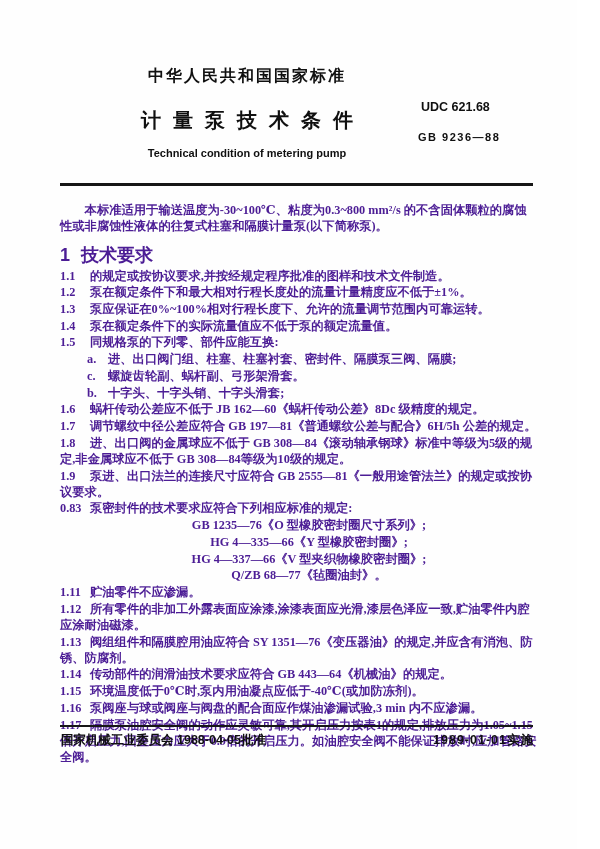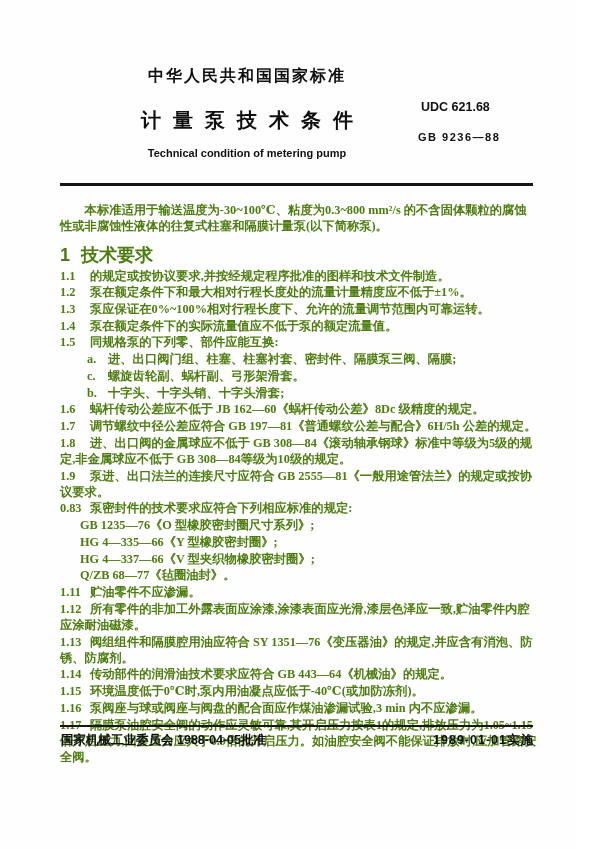--- a/index.html
+++ b/index.html
@@ -36,33 +36,33 @@
     font-weight:bold; font-size:11px; letter-spacing:1.5px; white-space:nowrap;
   }
   .top-rule {
     position:absolute; top:183px; left:60px; width:473px; height:3px;
     background:#161616;
   }
   
   .main {
     position:absolute; top:196px; left:60px; width:478px;
     font-family:"Liberation Serif","DejaVu Serif",serif;
-    font-size:12.3px; line-height:16.2px; font-weight:600; color:#4d7c0f;
+    font-size:12.3px; line-height:16.2px; font-weight:600; color:#4c1d95;
   }
   .intro { margin:6px 0 0 0; text-indent:2em; }
   .sec-heading {
     margin:13px 0 4px 0; font-size:18px; font-weight:bold;
     font-family:"Liberation Sans", sans-serif;
   }
   .sec-heading .sec-num { display:inline-block; margin-right:11px; }
   .clause { margin:0 0 0.5px 0; }
   .clause .num { display:inline-block; min-width:30px; }
   .sub { margin:0 0 0.5px 0; padding-left:27px; }
   .sub .lbl { display:inline-block; min-width:21px; }
-  .ref { margin:0 0 0.5px 0; padding-left:20px; }
+  .ref { margin:0 0 0.5px 0; padding-left:20px;text-align:center; }
   
   .foot-rule {
     position:absolute; top:725px; left:60px; width:473px; height:2px;
     background:#161616;
   }
   .foot-left {
     position:absolute; top:732px; left:61px;
     font-weight:bold; font-size:12.5px; white-space:nowrap;
   }
   .foot-right {

